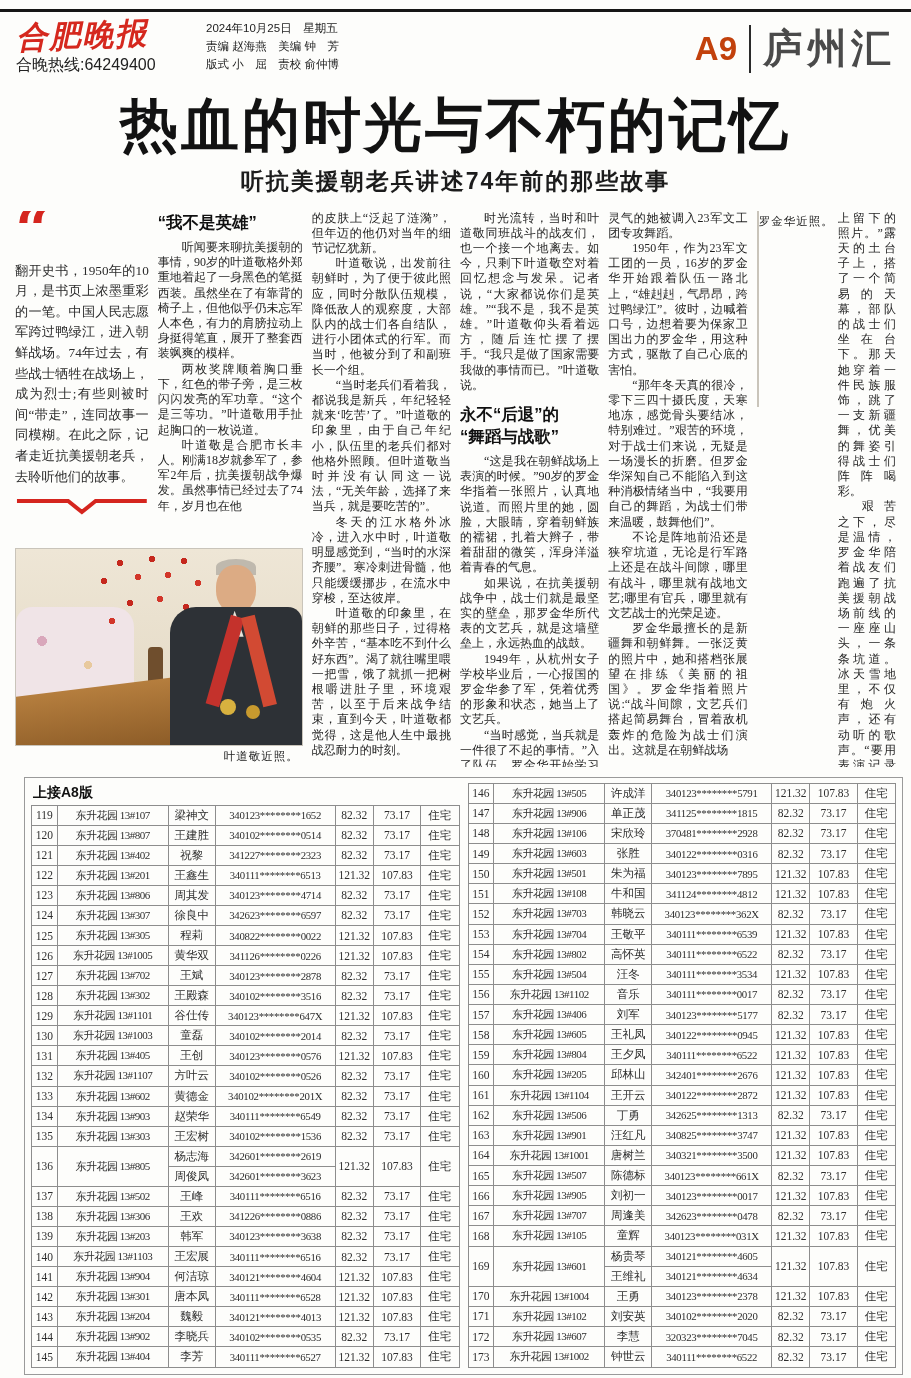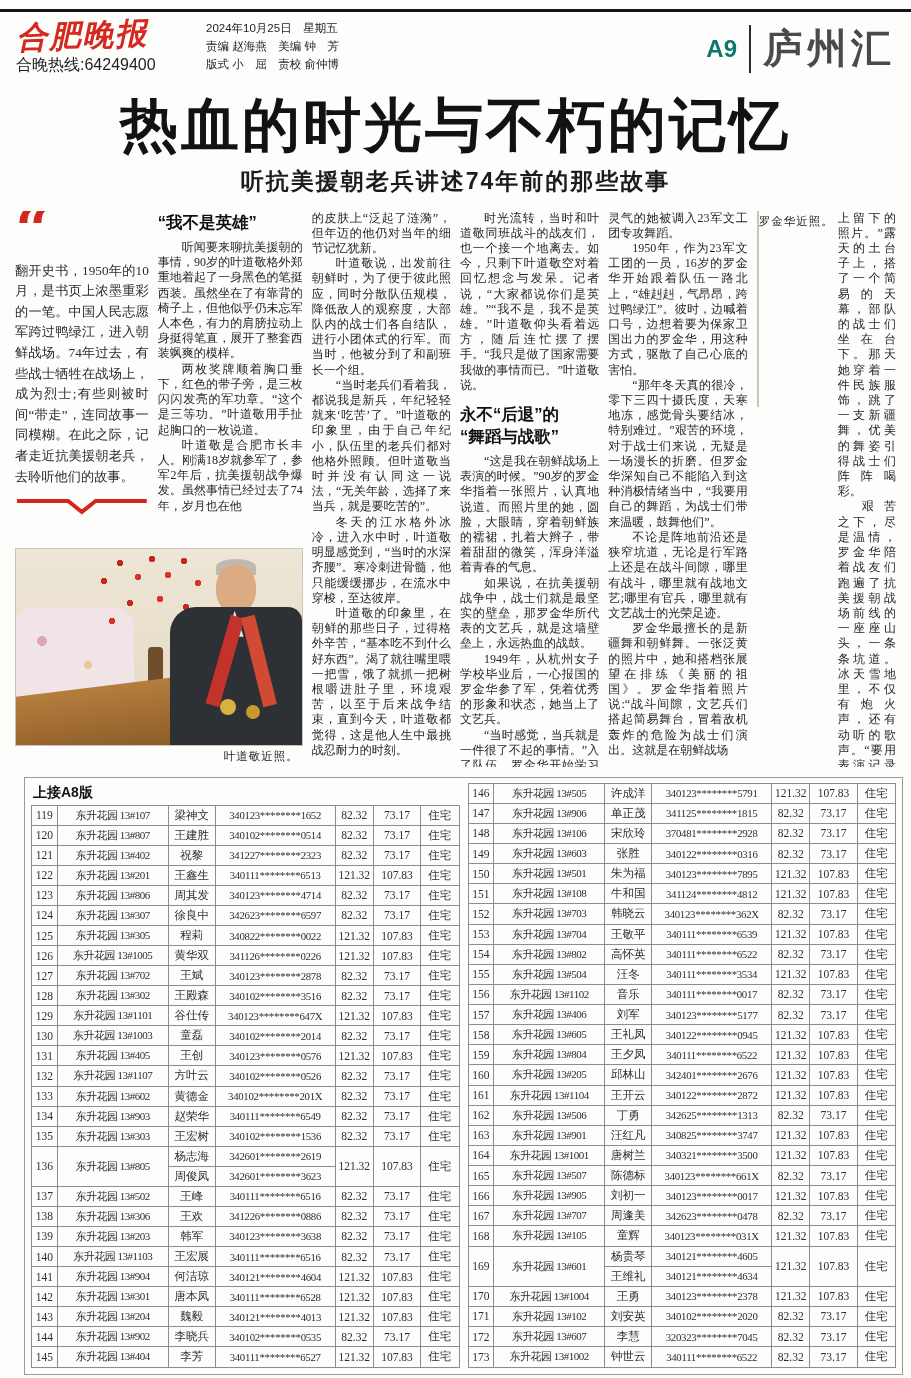--- a/index.html
+++ b/index.html
@@ -7,21 +7,21 @@
         font-family:"Liberation Serif","DejaVu Serif",serif;color:#1f1f1f;}
   
   .top-rule{height:3px;background:#161616;margin:9px 0 0 0;}
   .masthead{display:flex;align-items:flex-start;padding:5px 16px 4px 16px;}
   .mast-left{width:190px;}
   .logo{font-family:"DejaVu Serif",serif;font-style:italic;font-weight:bold;font-size:31px;
         color:#d5281e;line-height:34px;transform:rotate(-2deg);letter-spacing:2px;}
   .hotline{font-size:16px;color:#222;margin-top:4px;font-family:"Liberation Sans",sans-serif;}
   .mast-info{font-size:11.5px;line-height:1.55;color:#222;padding-top:3px;font-family:"Liberation Sans",sans-serif;}
   .mast-right{margin-left:auto;display:flex;align-items:center;gap:12px;padding-top:4px;}
-  .pageno{font-family:"Liberation Sans",sans-serif;font-weight:900;font-size:24px;color:#0f766e;}
+  .pageno{font-family:"Liberation Sans",sans-serif;font-weight:900;font-size:33px;color:#c2410c;}
   .vline{width:2px;height:48px;background:#2a2a2a;}
   .section-name{font-family:"Liberation Sans",sans-serif;font-weight:900;font-size:40px;
         color:#4a4a4a;letter-spacing:4px;}
   
   .headline-wrap{text-align:center;margin-top:14px;}
   .headline{margin:0;font-family:"Liberation Sans","DejaVu Sans",sans-serif;font-weight:900;
         font-size:58px;line-height:1.08;color:#121212;letter-spacing:3px;}
   .subheadline{margin:9px 0 0 0;font-family:"Liberation Sans",sans-serif;font-weight:700;
         font-size:23px;color:#1c1c1c;letter-spacing:2px;}
   

